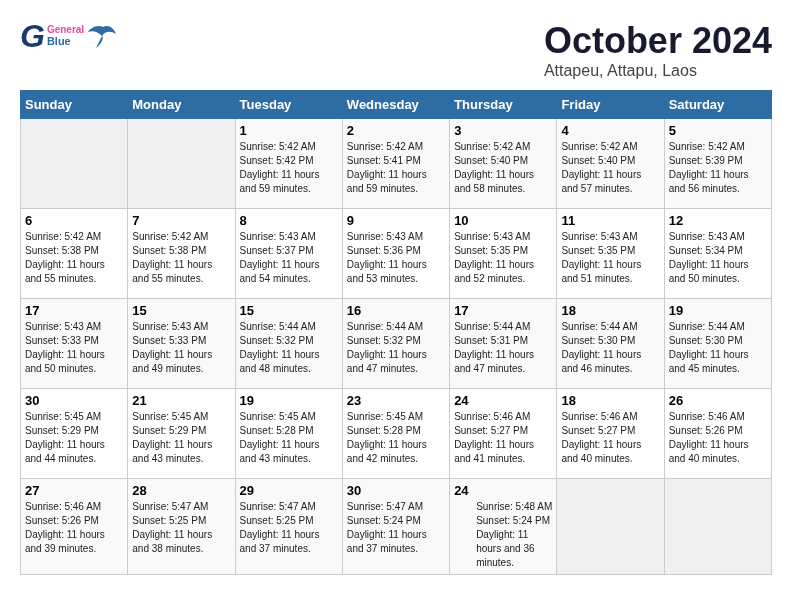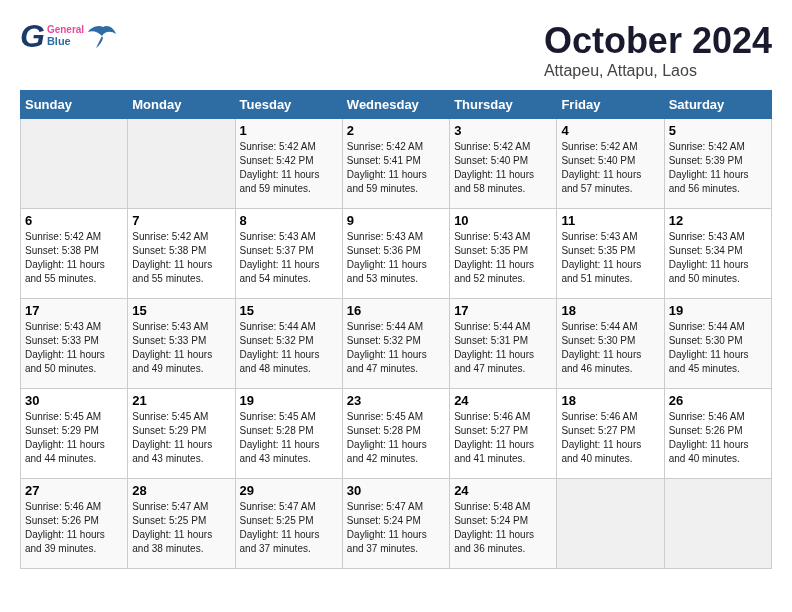--- a/index.html
+++ b/index.html
@@ -297,21 +297,21 @@
 Daylight: 11 hours and 37 minutes.</div>
         </td>
         <td>
           <span class="day-number">30</span>
           <div class="day-info" style="white-space: pre-line;">Sunrise: 5:47 AM
 Sunset: 5:24 PM
 Daylight: 11 hours and 37 minutes.</div>
         </td>
         <td>
           <span class="day-number">24</span>
-          <div class="day-info" style="white-space: pre-line;">Sunrise: 5:48 AM
+          <div class="day-info" style="white-space: pre-line; margin-left: 22px;">Sunrise: 5:48 AM
 Sunset: 5:24 PM
 Daylight: 11 hours and 36 minutes.</div>
         </td>
         <td class="empty-cell"></td>
         <td class="empty-cell"></td>
       </tr>
     </tbody>
 </table>
 
 </body></html>

